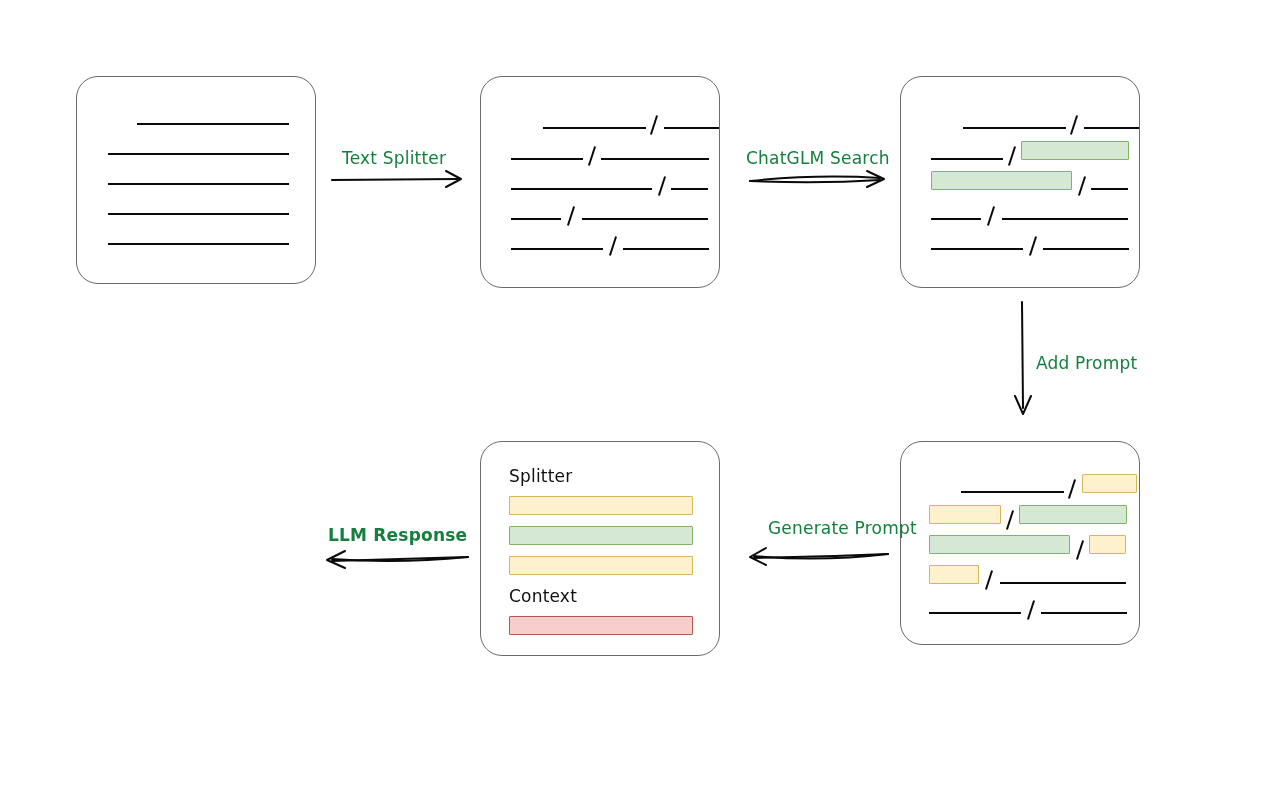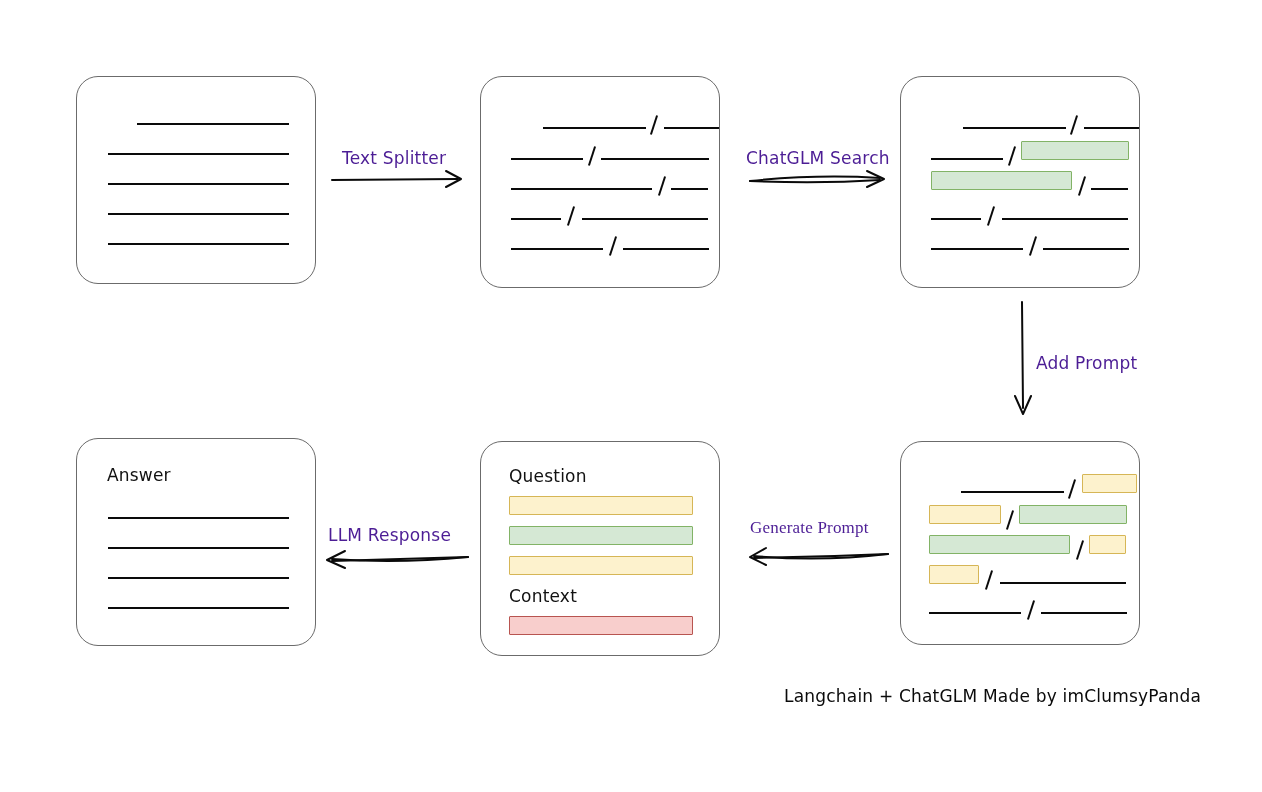--- a/index.html
+++ b/index.html
@@ -69,21 +69,21 @@
   }
   .chip.green  { background: #d5e8d4; border-color: #82b366; }
   .chip.yellow { background: #fdf2cd; border-color: #d6b656; }
   .chip.red    { background: #f8cecc; border-color: #b85450; }
 
   
   .arrow-label {
     position: absolute;
     font-size: 17px;
     white-space: nowrap;
-    color: #4c1d95;
+    color: #15803d;
     letter-spacing: 0.2px;
   }
   .arrow-svg {
     position: absolute;
     overflow: visible;
   }
 
   
   .caption {
     position: absolute;
@@ -169,64 +169,56 @@
     <div class="chip yellow" style="left:28px; top:123px; width:50px;"></div>
     <div class="slash" style="left:87px;  top:128px;"></div>
     <div class="rule" style="left:99px; top:140px; width:126px;"></div>
 
     <div class="rule" style="left:28px;  top:170px; width:92px;"></div>
     <div class="slash" style="left:129px; top:158px;"></div>
     <div class="rule" style="left:140px; top:170px; width:86px;"></div>
   </div>
 
   <div class="card" style="left:480px; top:441px; width:240px; height:215px;">
-    <div class="card-title" style="left:28px; top:24px;">Question</div>
+    <div class="card-title" style="left:28px; top:24px;">Splitter</div>
     <div class="chip yellow" style="left:28px; top:54px; width:184px;"></div>
     <div class="chip green" style="left:28px; top:84px; width:184px;"></div>
     <div class="chip yellow" style="left:28px; top:114px; width:184px;"></div>
     <div class="card-title" style="left:28px; top:144px;">Context</div>
     <div class="chip red" style="left:28px; top:174px; width:184px;"></div>
   </div>
 
-  <div class="card" style="left:76px; top:438px; width:240px; height:208px;">
-    <div class="card-title" style="left:30px; top:26px;">Answer</div>
-    <div class="rule" style="left:31px; top:78px;  width:181px;"></div>
-    <div class="rule" style="left:31px; top:108px; width:181px;"></div>
-    <div class="rule" style="left:31px; top:138px; width:181px;"></div>
-    <div class="rule" style="left:31px; top:168px; width:181px;"></div>
-  </div>
 
   <div class="arrow-label" style="left:342px; top:148px;">Text Splitter</div>
   <svg class="arrow-svg" style="left:330px; top:168px;" width="140" height="22" viewBox="0 0 140 22">
     <path d="M2,12 L128,11" fill="none" stroke="#0a0a0a" stroke-width="2" stroke-linecap="round"></path>
     <path d="M116,3 L131,11 L116,19" fill="none" stroke="#0a0a0a" stroke-width="2" stroke-linecap="round" stroke-linejoin="round"></path>
   </svg>
 
   <div class="arrow-label" style="left:746px; top:148px;">ChatGLM Search</div>
   <svg class="arrow-svg" style="left:748px; top:168px;" width="146" height="22" viewBox="0 0 146 22">
     <path d="M2,13 Q70,6 132,10" fill="none" stroke="#0a0a0a" stroke-width="2" stroke-linecap="round"></path>
     <path d="M2,13 Q70,16 132,12" fill="none" stroke="#0a0a0a" stroke-width="2" stroke-linecap="round"></path>
     <path d="M119,3 L136,11 L119,19" fill="none" stroke="#0a0a0a" stroke-width="2" stroke-linecap="round" stroke-linejoin="round"></path>
   </svg>
 
   <div class="arrow-label" style="left:1036px; top:353px;">Add Prompt</div>
   <svg class="arrow-svg" style="left:1010px; top:300px;" width="26" height="120" viewBox="0 0 26 120">
     <path d="M12,2 L13,108" fill="none" stroke="#0a0a0a" stroke-width="2" stroke-linecap="round"></path>
     <path d="M5,96 L13,114 L21,96" fill="none" stroke="#0a0a0a" stroke-width="2" stroke-linecap="round" stroke-linejoin="round"></path>
   </svg>
 
-  <div class="arrow-label" style="left:750px; top:518px;font-family:Liberation Serif, serif;">Generate Prompt</div>
+  <div class="arrow-label" style="left:768px; top:518px;">Generate Prompt</div>
   <svg class="arrow-svg" style="left:740px; top:545px;" width="150" height="22" viewBox="0 0 150 22">
     <path d="M148,9 Q80,17 14,11" fill="none" stroke="#0a0a0a" stroke-width="2" stroke-linecap="round"></path>
     <path d="M148,9 Q80,12 14,13" fill="none" stroke="#0a0a0a" stroke-width="2" stroke-linecap="round"></path>
     <path d="M26,3 L10,12 L26,20" fill="none" stroke="#0a0a0a" stroke-width="2" stroke-linecap="round" stroke-linejoin="round"></path>
   </svg>
 
-  <div class="arrow-label" style="left:328px; top:525px;">LLM Response</div>
+  <div class="arrow-label" style="left:328px; top:525px;font-weight:bold;">LLM Response</div>
   <svg class="arrow-svg" style="left:318px; top:548px;" width="152" height="22" viewBox="0 0 152 22">
     <path d="M150,9 Q80,16 14,11" fill="none" stroke="#0a0a0a" stroke-width="2" stroke-linecap="round"></path>
     <path d="M150,9 Q80,11 14,13" fill="none" stroke="#0a0a0a" stroke-width="2" stroke-linecap="round"></path>
     <path d="M27,3 L9,12 L27,20" fill="none" stroke="#0a0a0a" stroke-width="2" stroke-linecap="round" stroke-linejoin="round"></path>
   </svg>
 
-  <div class="caption" style="left:784px; top:686px;">Langchain + ChatGLM Made by imClumsyPanda</div>
 
 </div>
 
 </body></html>

